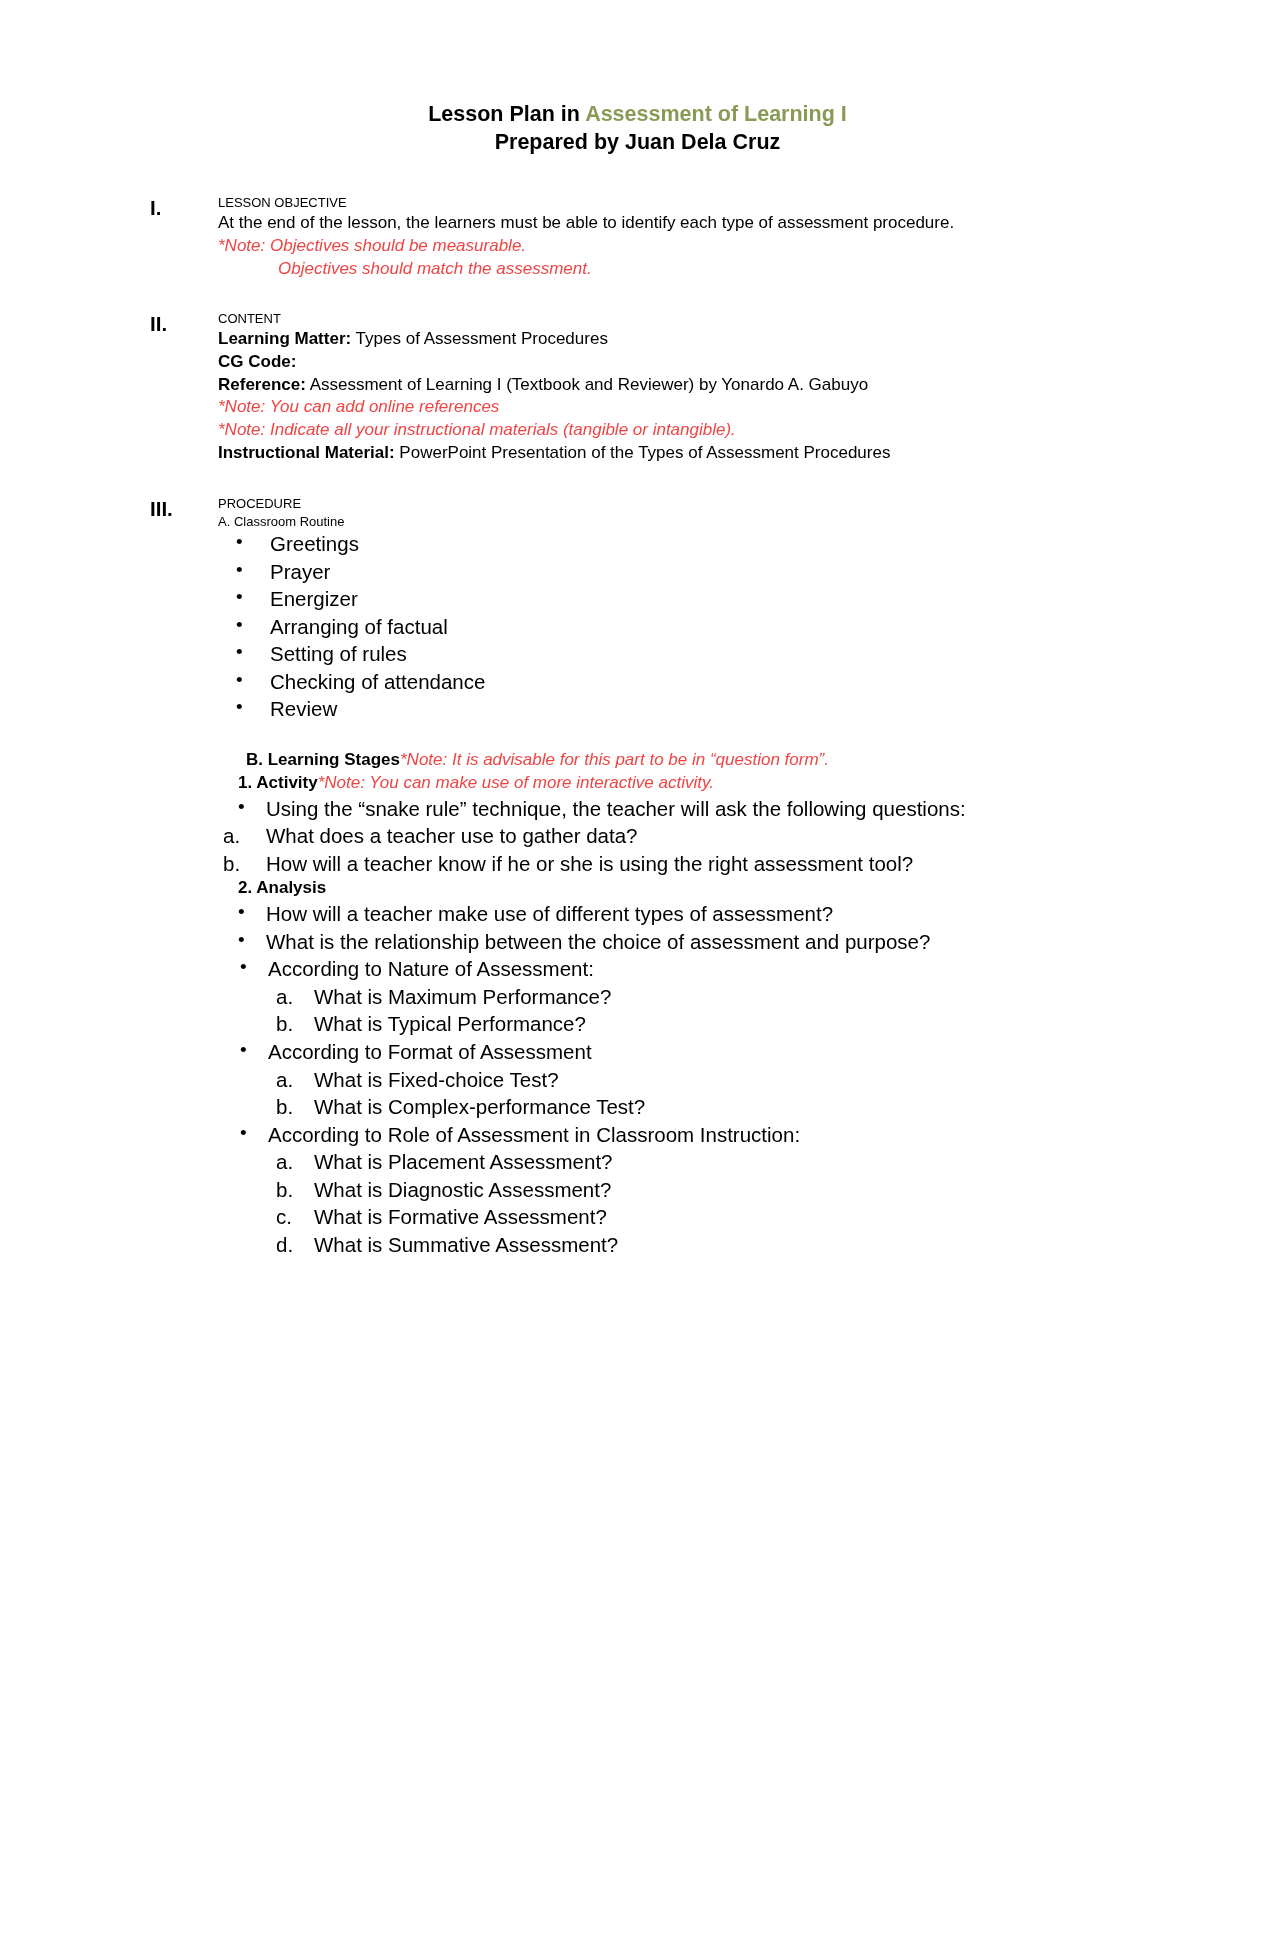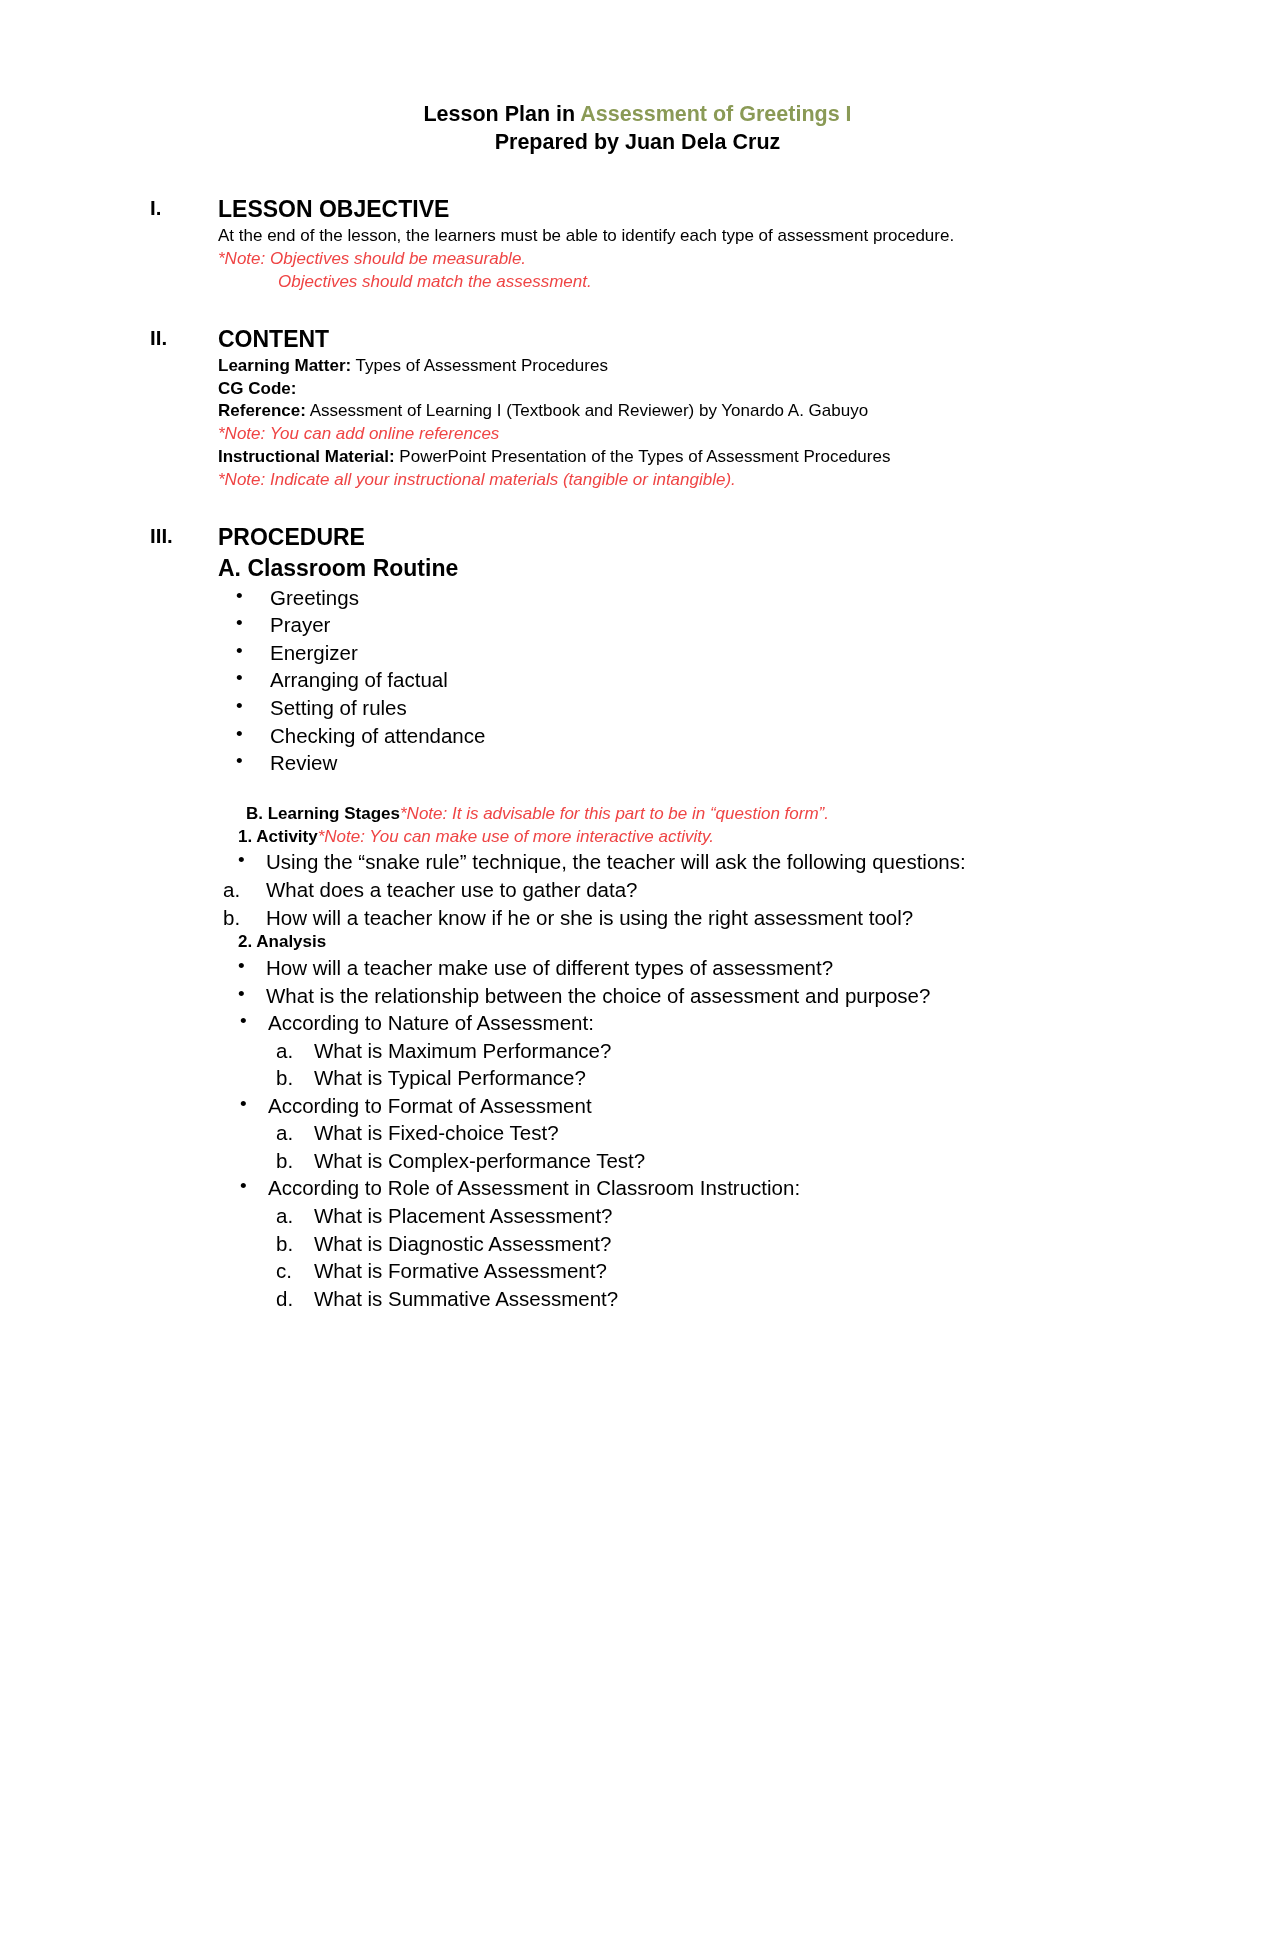--- a/index.html
+++ b/index.html
@@ -56,22 +56,22 @@
     flex: 0 0 68px;
     font-weight: bold;
     font-size: 20.5px;
     line-height: 1.345;
   }
   .sect-body {
     flex: 1 1 auto;
     min-width: 0;
   }
   .sect-head {
-    font-weight: bold;
-    font-size: 23px;
+    font-weight: normal;
+    font-size: 13px;
     line-height: 1.345;
   }
   .para {
     font-size: 17px;
     line-height: 1.345;
   }
   .para b { font-weight: bold; }
   .indent-note {
     padding-left: 60px;
   }
@@ -134,21 +134,21 @@
   .lead-b { margin-left: 28px; }
   .lead-num { margin-left: 20px; }
 </style>
 </head>
 <body>
 
 <div class="page">
   <div class="doc">
 
     <div class="title-block">
-      <div class="title-line"><span>Lesson Plan in </span><span class="green">Assessment of Greetings I</span></div>
+      <div class="title-line"><span>Lesson Plan in </span><span class="green">Assessment of Learning I</span></div>
       <div class="title-line">Prepared by Juan Dela Cruz</div>
     </div>
 
     <div class="section">
       <div class="sect-num">I.</div>
       <div class="sect-body">
         <div class="sect-head">LESSON OBJECTIVE</div>
         <div class="para"> At the end of the lesson, the learners must be able to identify each type of assessment procedure.</div>
         <div class="para green-italic">*Note: Objectives should be measurable.</div>
         <div class="para green-italic indent-note">Objectives should match the assessment.</div>
@@ -161,23 +161,23 @@
         <div class="sect-head">CONTENT</div>
 
         <div class="para"><b>Learning Matter:</b><span> Types of Assessment Procedures</span></div>
 
         <div class="para"><b>CG Code:</b><span></span></div>
 
         <div class="para"><b>Reference:</b><span> Assessment of Learning I (Textbook and Reviewer) by Yonardo A. Gabuyo</span></div>
 
         <div class="para green-italic">*Note: You can add online references</div>
 
+        <div class="para green-italic">*Note: Indicate all your instructional materials (tangible or intangible).</div>
+
         <div class="para"><b>Instructional Material:</b><span> PowerPoint Presentation of the Types of Assessment Procedures</span></div>
-
-        <div class="para green-italic">*Note: Indicate all your instructional materials (tangible or intangible).</div>
       </div>
     </div>
 
     <div class="section">
       <div class="sect-num">III.</div>
       <div class="sect-body">
         <div class="sect-head">PROCEDURE</div>
 
         <div class="sect-head">A. Classroom Routine</div>
         <ul class="bullets routine">

